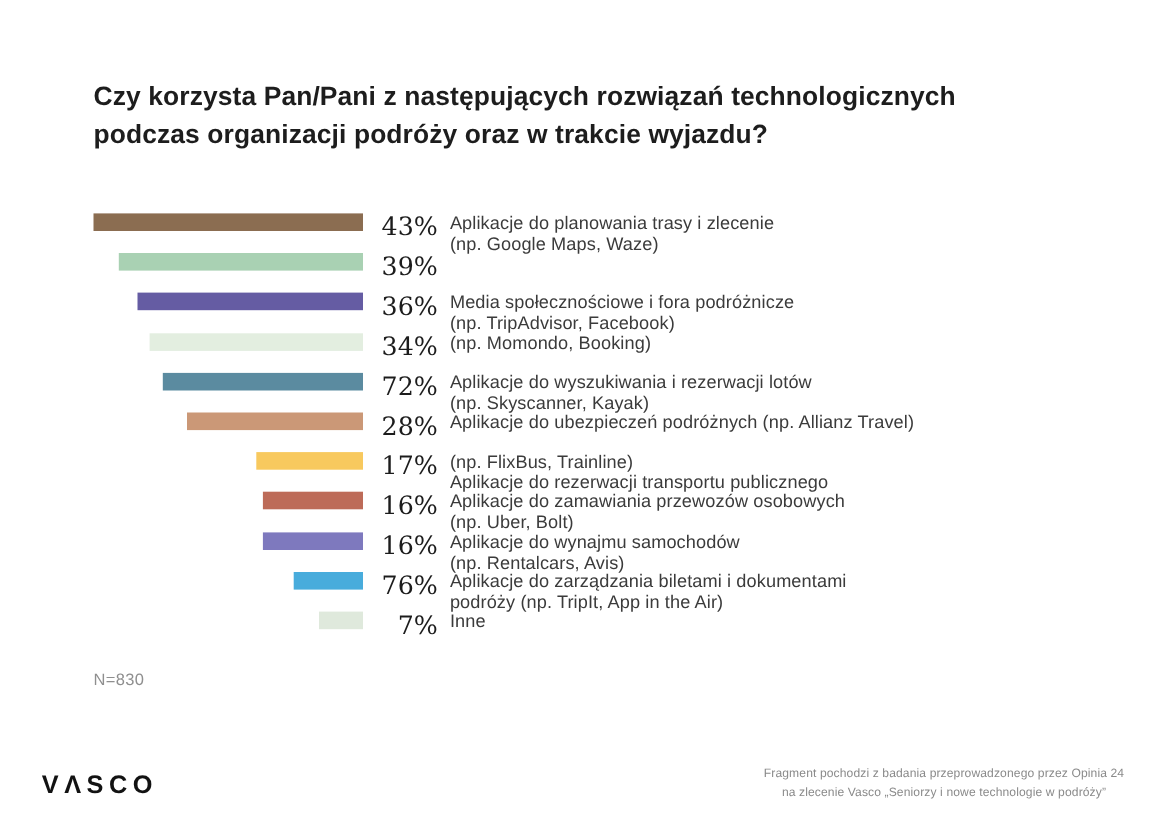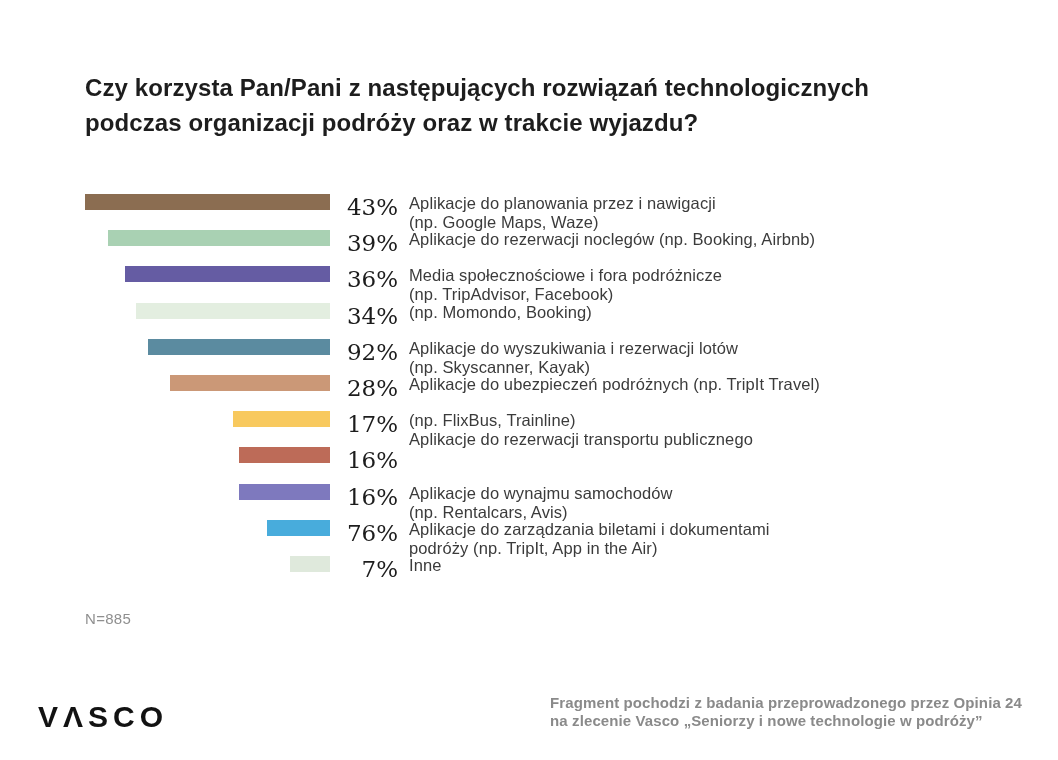--- a/index.html
+++ b/index.html
@@ -63,67 +63,63 @@
     left: 85px;
     top: 610px;
     font-size: 15px;
     color: #8f8f8f;
     letter-spacing: 0.3px;
   }
   .logo {
     position: absolute;
     left: 38px;
     top: 700px;
-    font-size: 30px;
+    font-size: 23px;
     font-weight: 800;
     letter-spacing: 5px;
     color: #121212;
   }
   .source {
     position: absolute;
     right: 36px;
     top: 694px;
-    text-align: left;
-    font-size: 15px;
+    text-align: center;
+    font-size: 11px;
     line-height: 18px;
     color: #8a8a8a;
     letter-spacing: 0.1px;
-    font-weight: bold;
   }
 </style>
 </head>
 <body>
 
 <div class="page">
 
   <h1 class="title">
     <div>Czy korzysta Pan/Pani z następujących rozwiązań technologicznych</div>
     <div>podczas organizacji podróży oraz w trakcie wyjazdu?</div>
   </h1>
 
   <div class="chart">
     <div class="row">
       <div class="bar-cell">
         <div class="bar" style="width: 245.1px; background: rgb(139, 109, 81);"></div>
       </div>
       <div class="pct">43%</div>
       <div class="label">
-          <div>Aplikacje do planowania przez i nawigacji</div>
+          <div>Aplikacje do planowania trasy i zlecenie</div>
           <div>(np. Google Maps, Waze)</div>
         </div>
     </div>
 
     <div class="row">
       <div class="bar-cell">
         <div class="bar" style="width: 222.3px; background: rgb(169, 209, 179);"></div>
       </div>
       <div class="pct">39%</div>
-      <div class="label">
-          <div>Aplikacje do rezerwacji noclegów (np. Booking, Airbnb)</div>
-        </div>
     </div>
 
     <div class="row">
       <div class="bar-cell">
         <div class="bar" style="width: 205.2px; background: rgb(101, 92, 163);"></div>
       </div>
       <div class="pct">36%</div>
       <div class="label">
           <div>Media społecznościowe i fora podróżnicze</div>
           <div>(np. TripAdvisor, Facebook)</div>
@@ -137,53 +133,57 @@
       <div class="pct">34%</div>
       <div class="label">
           <div>(np. Momondo, Booking)</div>
         </div>
     </div>
 
     <div class="row">
       <div class="bar-cell">
         <div class="bar" style="width: 182.4px; background: rgb(91, 139, 160);"></div>
       </div>
-      <div class="pct">92%</div>
+      <div class="pct">72%</div>
       <div class="label">
           <div>Aplikacje do wyszukiwania i rezerwacji lotów</div>
           <div>(np. Skyscanner, Kayak)</div>
         </div>
     </div>
 
     <div class="row">
       <div class="bar-cell">
         <div class="bar" style="width: 159.6px; background: rgb(203, 152, 119);"></div>
       </div>
       <div class="pct">28%</div>
       <div class="label">
-          <div>Aplikacje do ubezpieczeń podróżnych (np. TripIt Travel)</div>
+          <div>Aplikacje do ubezpieczeń podróżnych (np. Allianz Travel)</div>
         </div>
     </div>
 
     <div class="row">
       <div class="bar-cell">
         <div class="bar" style="width: 96.9px; background: rgb(248, 201, 94);"></div>
       </div>
       <div class="pct">17%</div>
       <div class="label">
           <div>(np. FlixBus, Trainline)</div>
           <div>Aplikacje do rezerwacji transportu publicznego</div>
         </div>
     </div>
 
     <div class="row">
       <div class="bar-cell">
         <div class="bar" style="width: 91.2px; background: rgb(189, 107, 88);"></div>
       </div>
       <div class="pct">16%</div>
+      <div class="label">
+          <div>Aplikacje do zamawiania przewozów osobowych</div>
+          <div>(np. Uber, Bolt)</div>
+        </div>
     </div>
 
     <div class="row">
       <div class="bar-cell">
         <div class="bar" style="width: 91.2px; background: rgb(126, 121, 190);"></div>
       </div>
       <div class="pct">16%</div>
       <div class="label">
           <div>Aplikacje do wynajmu samochodów</div>
           <div>(np. Rentalcars, Avis)</div>
@@ -205,21 +205,21 @@
       <div class="bar-cell">
         <div class="bar" style="width: 39.9px; background: rgb(223, 233, 220);"></div>
       </div>
       <div class="pct">7%</div>
       <div class="label">
           <div>Inne</div>
         </div>
     </div>
   </div>
 
-  <div class="sample">N=885</div>
+  <div class="sample">N=830</div>
 
   <div class="logo">VΛSCO</div>
 
   <div class="source">
     <div>Fragment pochodzi z badania przeprowadzonego przez Opinia 24</div>
     <div>na zlecenie Vasco „Seniorzy i nowe technologie w podróży”</div>
   </div>
 
 </div>
 

